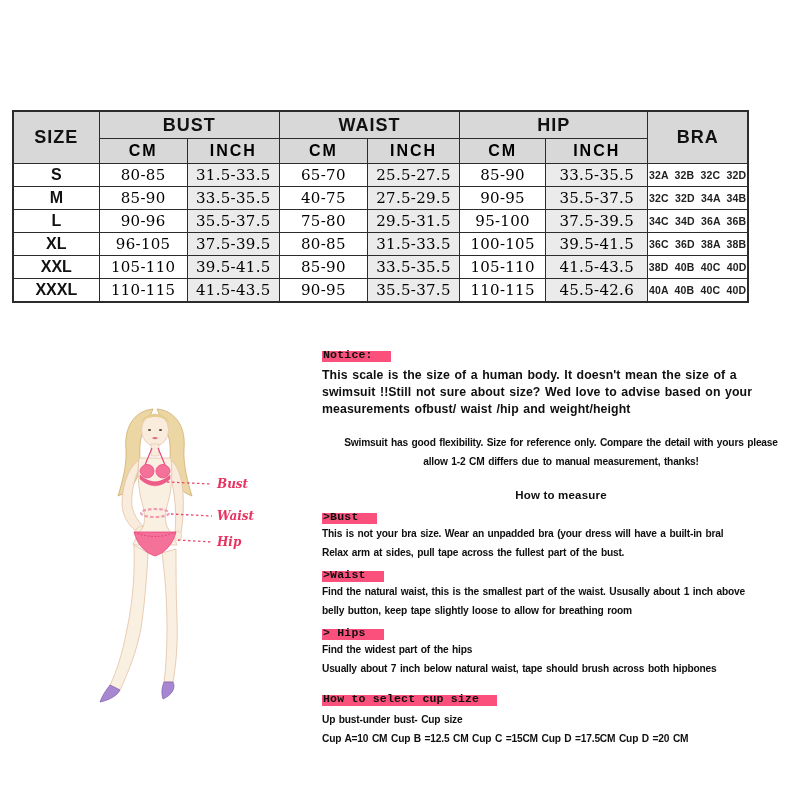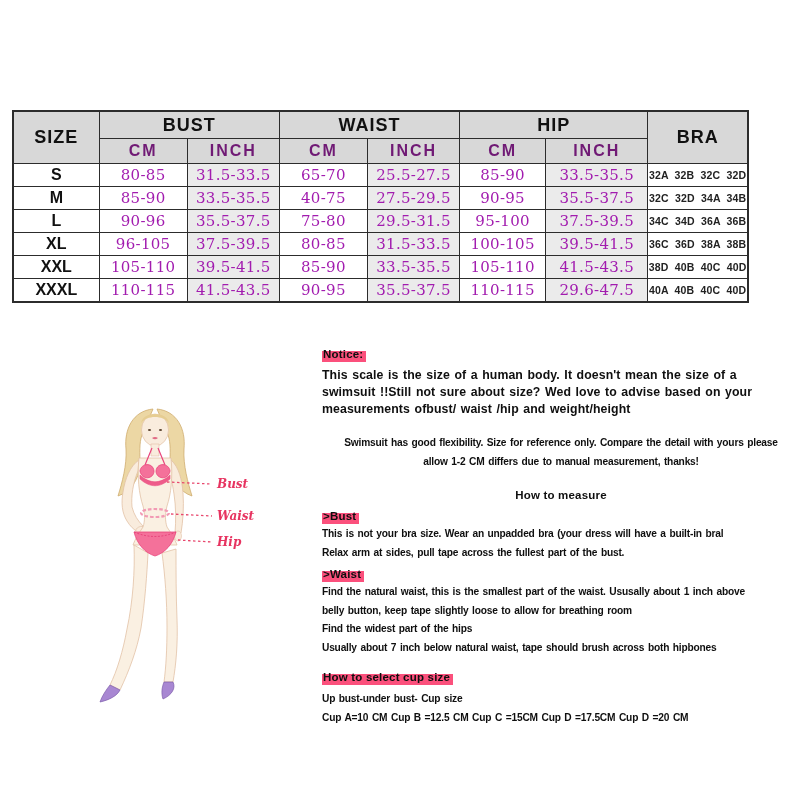--- a/index.html
+++ b/index.html
@@ -16,48 +16,49 @@
   }
   table.size-table th, table.size-table td{
     border:1px solid #2c2c2c;text-align:center;vertical-align:middle;
     padding:0;overflow:hidden;white-space:nowrap;
   }
   th.gh{
     background:#d8d8d8;color:#111;
     font:bold 18px "Liberation Sans",sans-serif;letter-spacing:1px;height:26px;
   }
   th.sh{
-    background:#d8d8d8;color:#701a75;
+    background:#d8d8d8;color:#000000;
     font:bold 16px "Liberation Sans",sans-serif;letter-spacing:2px;height:24px;margin-top:36px;
   }
   td.size-cell{font:bold 16px "Liberation Sans",sans-serif;color:#111;height:22px;}
   td.cm-cell, td.inch-cell{
-    font:15px "DejaVu Serif",serif;color:#a21caf;height:22px;letter-spacing:0.3px;
+    font:15px "DejaVu Serif",serif;color:#000000;height:22px;letter-spacing:0.3px;
   }
   td.inch-cell{background:#ebebeb;}
   td.bra-cell{
     font:bold 10.5px "Liberation Sans",sans-serif;color:#222;
     letter-spacing:0.2px;word-spacing:3px;height:22px;
   }
 
   
   .figure-wrap{position:absolute;left:60px;top:403px;width:260px;height:320px;}
   .script-label{
     font-family:"DejaVu Serif",serif;font-style:italic;font-weight:bold;
     font-size:12px;fill:#e73360;
   }
 
   
   .notes{
     position:absolute;left:322px;top:346px;width:478px;
     color:#0f0f0f;font-family:"Liberation Sans",sans-serif;font-weight:bold;
   }
   .hl{
-    display:inline-block;padding:0 3px 0 1px;
+    display:inline-block;padding:0 18px 0 1px;
     background:linear-gradient(to bottom,transparent 32%,#fb507c 32%,#fb507c 92%,transparent 92%);
+    font-family:Liberation Mono, monospace;
   }
   .h-line{font-size:11.5px;line-height:17px;letter-spacing:0.2px;}
   .n-big{
     font-size:12.3px;line-height:17px;letter-spacing:0.1px;word-spacing:1px;
     white-space:pre;margin-top:4px;
   }
   .n-reg{
     font-size:10.2px;line-height:18.5px;letter-spacing:-0.2px;word-spacing:1px;
     white-space:pre;
   }
@@ -149,21 +150,21 @@
         <td class="inch-cell">41.5-43.5</td>
         <td class="bra-cell">38D 40B 40C 40D</td>
       </tr>
       <tr>
         <td class="size-cell">XXXL</td>
         <td class="cm-cell">110-115</td>
         <td class="inch-cell">41.5-43.5</td>
         <td class="cm-cell">90-95</td>
         <td class="inch-cell">35.5-37.5</td>
         <td class="cm-cell">110-115</td>
-        <td class="inch-cell">29.6-47.5</td>
+        <td class="inch-cell">45.5-42.6</td>
         <td class="bra-cell">40A 40B 40C 40D</td>
       </tr>
     </tbody>
   </table>
 
   <div class="figure-wrap">
     <svg viewBox="0 0 260 320" width="260" height="320">
 
       <g>
         <path d="M93,6 C73,8 64,26 66,46 C67,62 62,80 58,93 C70,89 79,77 80,62 C80,50 79,40 82,32 Z" fill="#ecd7a4" stroke="#cfac6e" stroke-width="0.8"></path>
@@ -237,20 +238,21 @@
     <div class="h-line mt16">How to measure</div>
 
     <div class="h-line mt4"><span class="hl">&gt;Bust</span></div>
     <div class="n-reg">This is not your bra size. Wear an unpadded bra (your dress will have a built-in bral
 Relax arm at sides, pull tape across the fullest part of the bust.</div>
 
     <div class="h-line mt4"><span class="hl">&gt;Waist</span></div>
     <div class="n-reg">Find the natural waist, this is the smallest part of the waist. Ususally about 1 inch above
 belly button, keep tape slightly loose to allow for breathing room</div>
 
+    <div class="h-line mt4"><span class="hl">&gt; Hips</span></div>
     <div class="n-reg">Find the widest part of the hips</div>
     <div class="n-reg">Usually about 7 inch below natural waist, tape should brush across both hipbones</div>
 
     <div class="h-line mt18"><span class="hl">How to select cup size</span></div>
     <div class="n-reg mt4">Up bust-under bust- Cup size</div>
     <div class="n-reg">Cup A=10 CM Cup B =12.5 CM Cup C =15CM Cup D =17.5CM Cup D =20 CM</div>
   </div>
 
 </div>
 

